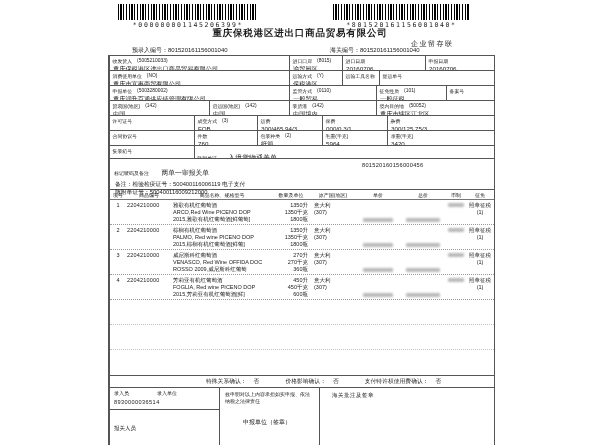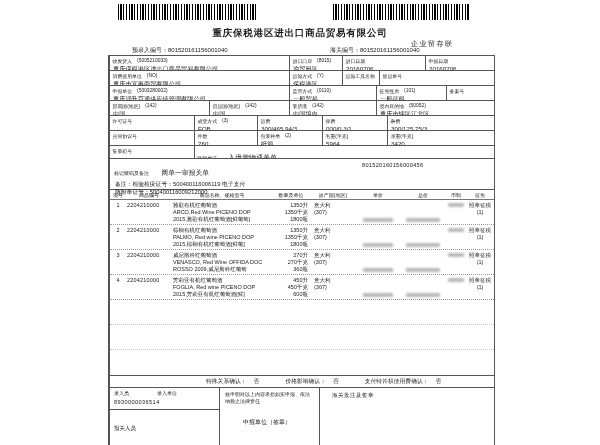--- a/index.html
+++ b/index.html
@@ -67,23 +67,25 @@
   .decl-text{font-size:5px;line-height:6.5px;color:#222;}
   .declare-unit{margin-top:14px;margin-left:18px;font-size:6px;white-space:nowrap;}
   .fR{flex:1;padding:4px 0 0 12px;}
   .fR .note{font-size:5.5px;letter-spacing:0.5px;}
 </style>
 </head>
 <body>
 
 <div class="barcode bc-left">
   <div class="bars"></div>
+  <div class="bc-num">*000000001145206399*</div>
 </div>
 <div class="barcode bc-right">
   <div class="bars"></div>
+  <div class="bc-num">*801520161156001040*</div>
 </div>
 
 <div class="abs title">重庆保税港区进出口商品贸易有限公司</div>
 <div class="abs copy-label">企业留存联</div>
 <div class="abs entry-line pre-entry"><span>预录入编号：</span><span>801520161156001040</span></div>
 <div class="abs entry-line customs-no"><span>海关编号：</span><span>801520161156001040</span></div>
 
 <div class="form">
   <div id="grid">
       <div class="grow" style="height: 15px;">

